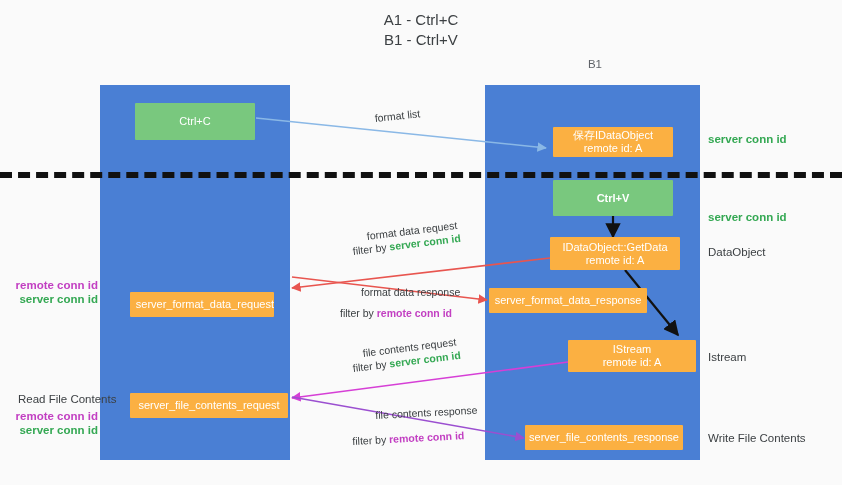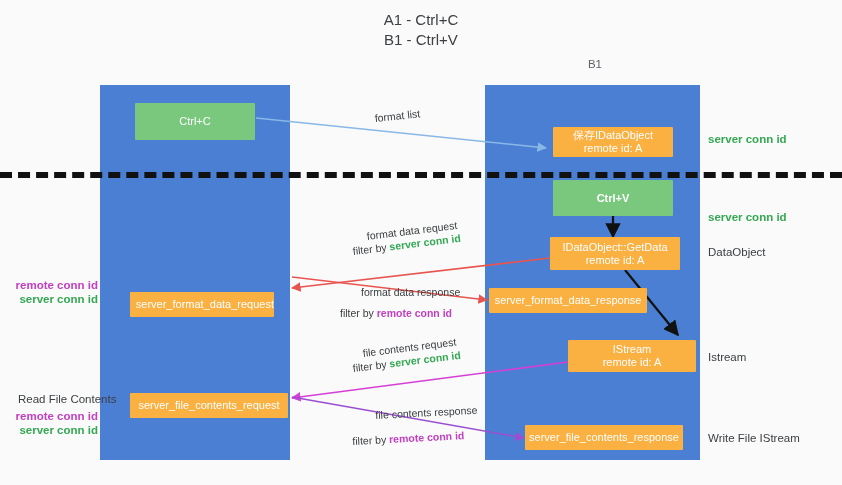--- a/index.html
+++ b/index.html
@@ -156,21 +156,21 @@
   </div>
 
   <div class="abs side-label green-txt" style="left:708px;top:132px;">server conn id</div>
 
   <div class="abs side-label green-txt" style="left:708px;top:210px;">server conn id</div>
 
   <div class="abs side-label" style="left:708px;top:245px;">DataObject</div>
 
   <div class="abs side-label" style="left:708px;top:350px;">Istream</div>
 
-  <div class="abs side-label" style="left:708px;top:431px;">Write File IStream</div>
+  <div class="abs side-label" style="left:708px;top:431px;">Write File Contents</div>
 
   <div class="abs" style="left:8px;top:278px;width:90px;text-align:right;">
     <div class="side-label purple-txt">remote conn id</div>
     <div class="side-label green-txt">server conn id</div>
   </div>
 
   <div class="abs side-label" style="left:8px;top:392px;margin-left:10px;">Read File Contents</div>
 
   <div class="abs" style="left:8px;top:409px;width:90px;text-align:right;">
     <div class="side-label purple-txt">remote conn id</div>

